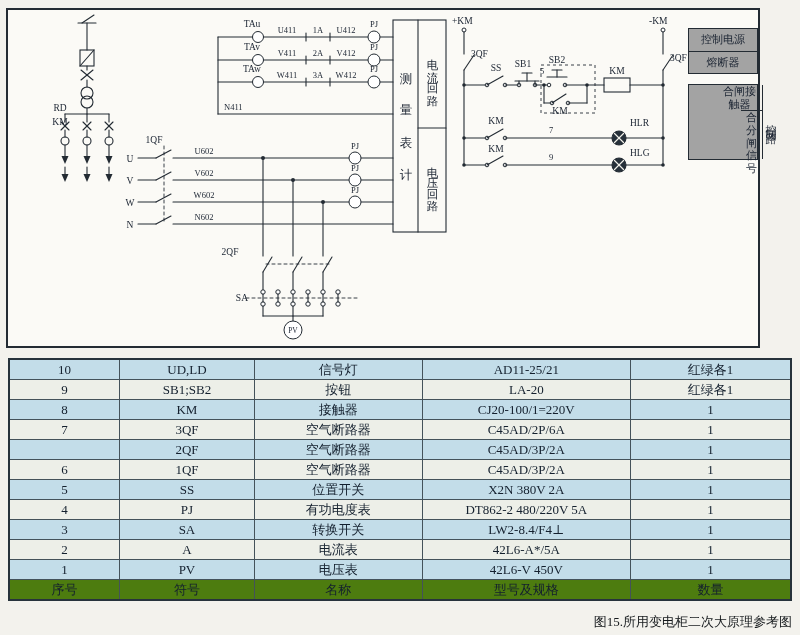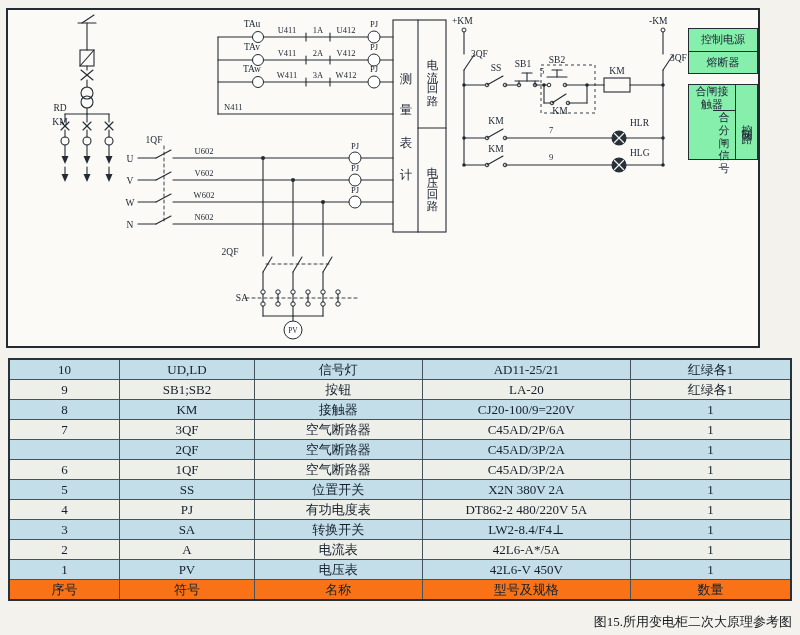--- a/index.html
+++ b/index.html
@@ -26,43 +26,43 @@
   .schematic svg text.s{font-size:8.5px;}
   .schematic svg text.xs{font-size:7.5px;}
   
   .vtext{
     position:absolute;display:flex;align-items:center;justify-content:center;
     writing-mode:vertical-rl;text-orientation:upright;color:#1b2432;
   }
   .v-measure{left:385px;top:10px;width:25px;height:212px;font-size:12.5px;letter-spacing:32px;}
   .v-curr{left:410px;top:10px;width:28px;height:108px;font-size:11.5px;letter-spacing:12px;}
   .v-volt{left:410px;top:118px;width:28px;height:104px;font-size:11.5px;letter-spacing:11px;}
-  .pbox{position:absolute;border:1.5px solid #232b33;box-sizing:border-box;background:#86efac;color:#1b2432;}
+  .pbox{position:absolute;border:1.5px solid #232b33;box-sizing:border-box;background:#a3a3a3;color:#1b2432;}
   .pbox-a{left:680px;top:18px;width:70px;height:46px;}
   .pbox-a .cell{height:21.5px;display:flex;align-items:center;justify-content:center;font-size:11px;}
   .pbox-a .cell + .cell{border-top:1.2px solid #232b33;}
-  .pbox-b{left:680px;top:74px;width:70px;height:76px;display:flex;}
+  .pbox-b{left:680px;top:74px;width:70px;height:76px;display:flex;padding-left:28px;}
   .pbox-b .lcol{width:46px;border-right:1.2px solid #232b33;display:flex;flex-direction:column;}
   .pbox-b .lcol .cell{flex:1;display:flex;align-items:center;justify-content:center;text-align:center;
     font-size:11px;line-height:1.15;padding:0 5px;}
   .pbox-b .lcol .cell + .cell{border-top:1.2px solid #232b33;margin-left:24px;}
   .pbox-b .rcol{flex:1;display:flex;align-items:center;justify-content:center;
     writing-mode:vertical-rl;text-orientation:upright;font-size:11px;letter-spacing:3px;}
   
   .parts-table{
     position:absolute;left:8px;top:358px;width:784px;border-collapse:collapse;
     border:2px solid #27333c;table-layout:fixed;padding-left:19px;
   }
   .parts-table td{
     border:1px solid #44525a;height:19px;padding:0 2px;text-align:center;
     font-size:13px;color:#14202e;overflow:hidden;white-space:nowrap;
   }
   tr.r-blue td{background:#c3dde9;}
   tr.r-light td{background:#edefe8;}
-  tr.r-head td{background:#f97316;}
+  tr.r-head td{background:#4d7c0f;}
   
   .caption{
     position:absolute;top:613px;left:0;right:8px;text-align:right;
     font-size:13px;font-weight:400;color:#15191c;
   }
 </style>
 </head>
 <body>
 
 <div class="page">
@@ -369,21 +369,21 @@
         <td>9</td>
           <td>SB1;SB2</td>
           <td>按钮</td>
           <td>LA-20</td>
           <td>红绿各1</td>
       </tr>
       <tr class="r-blue">
         <td>8</td>
           <td>KM</td>
           <td>接触器</td>
-          <td>CJ20-100/9=220V</td>
+          <td>CJ20-100/1=220V</td>
           <td>1</td>
       </tr>
       <tr class="r-light">
         <td>7</td>
           <td>3QF</td>
           <td>空气断路器</td>
           <td>C45AD/2P/6A</td>
           <td>1</td>
       </tr>
       <tr class="r-blue">

